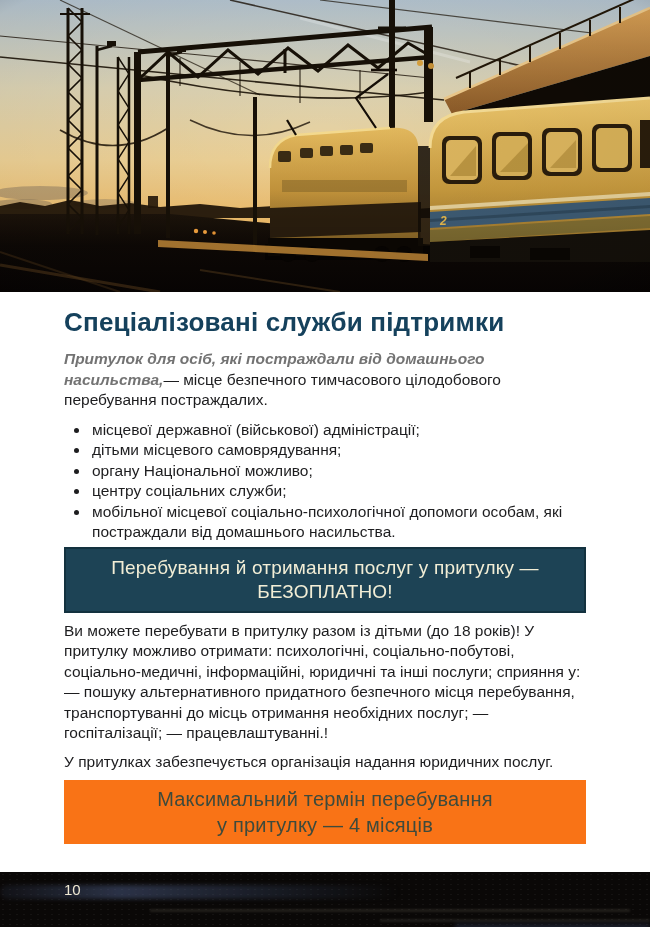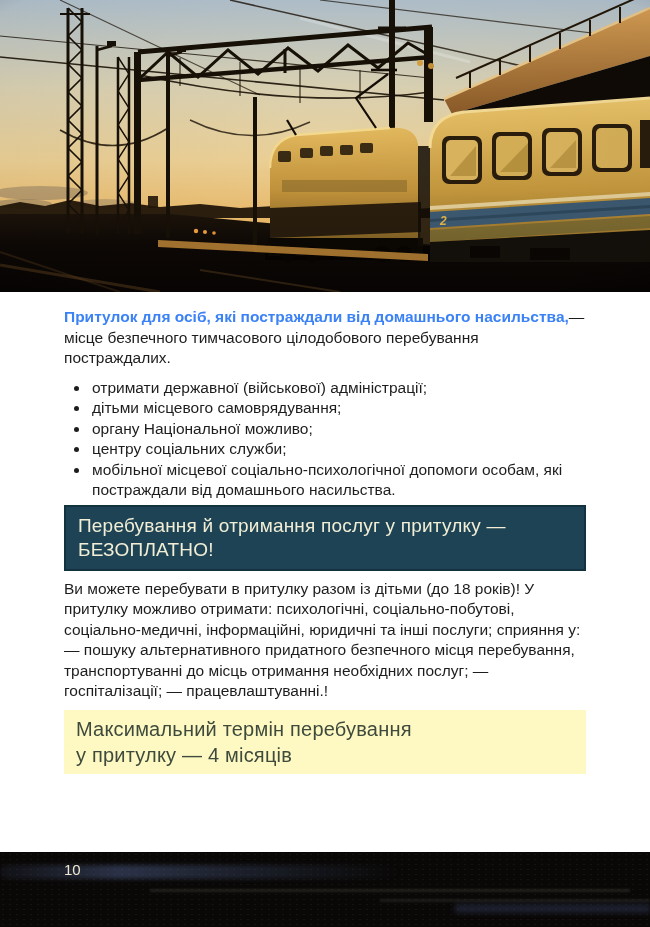--- a/index.html
+++ b/index.html
@@ -18,54 +18,54 @@
     font-size: 26px; line-height: 30px;
     font-weight: 700; color: #15415c;
     letter-spacing: 0.2px;
   }
   p.body-text {
     margin: 0 0 8px 0;
     font-size: 15.5px; line-height: 20.5px;
     color: #1d1d1f;
   }
   p.lead { margin-bottom: 9px; }
-  p.lead b { font-weight: 700; color: #3b82f6; }
+  p.lead b { font-weight: 700; color: #737373; font-style: italic; }
   ul.direction-list {
     margin: 0 0 4px 0; padding: 0 0 0 26px;
     list-style: disc;
   }
   ul.direction-list li {
     font-size: 15.5px; line-height: 20.5px;
     color: #1d1d1f;
     padding-left: 2px;
   }
   .banner {
-    text-align: left;
+    text-align: center;
     margin: 4px 0 8px 0;
   }
   .banner .bl { display: block; }
   .banner-free {
     background: #1d4355;
     border: 2px solid #13323f;
     color: #f2eed6;
     font-size: 19px; line-height: 24px; font-weight: 500;
     padding: 7px 12px;
     letter-spacing: 0.2px;
   }
   .banner-term {
-    background: #fef9c3;
+    background: #f97316;
     color: #3e4a3c;
     font-size: 20px; line-height: 26px; font-weight: 500;
     padding: 6px 12px;
     margin-top: 8px;
     letter-spacing: 0.2px;
   }
   .footer-strip {
     position: absolute; left: 0; right: 0; bottom: 0;
-    height: 75px;
+    height: 55px;
     background-color: #0a0807;
     background-image: radial-gradient(rgba(255,255,255,0.045) 1px, transparent 1px);
     background-size: 7px 5px;
     overflow: hidden;
   }
   .streak { position: absolute; pointer-events: none; }
   .streak1 {
     left: 0; top: 13px; width: 400px; height: 14px;
     background: linear-gradient(90deg, rgba(80,100,150,0.10), rgba(90,110,160,0.42) 30%, rgba(70,90,130,0.22) 70%, rgba(0,0,0,0));
     border-radius: 7px; filter: blur(2px);
@@ -266,39 +266,41 @@
     <circle cx="214" cy="233" r="1.8" fill="#e89636"></circle>
     <path d="M0,265 L160,292" stroke="#5c3f1d" stroke-width="3" opacity="0.5"></path>
     <path d="M0,252 L120,292" stroke="#5c3f1d" stroke-width="2" opacity="0.35"></path>
     <path d="M200,270 L340,292" stroke="#6a4a22" stroke-width="2" opacity="0.4"></path>
   </g>
 
   <rect x="0" y="0" width="650" height="292" fill="url(#vign)"></rect>
 </svg>
 
 <div class="content">
+  <h1 class="page-title">Спеціалізовані служби підтримки</h1>
 
   <p class="body-text lead"><b>Притулок для осіб, які постраждали від домашнього насильства,</b><span>— місце безпечного тимчасового цілодобового перебування постраждалих.</span></p>
 
 
   <ul class="direction-list">
-    <li>отримати державної (військової) адміністрації;</li>
+    <li>місцевої державної (військової) адміністрації;</li>
     <li>дітьми місцевого самоврядування;</li>
     <li>органу Національної можливо;</li>
     <li>центру соціальних служби;</li>
     <li>мобільної місцевої соціально-психологічної допомоги особам, які постраждали від домашнього насильства.</li>
   </ul>
 
   <div class="banner banner-free">
     <span class="bl">Перебування й отримання послуг у притулку —</span>
     <span class="bl">БЕЗОПЛАТНО!</span>
   </div>
 
   <p class="body-text">Ви можете перебувати в притулку разом із дітьми (до 18 років)! У притулку можливо отримати: психологічні, соціально-побутові, соціально-медичні, інформаційні, юридичні та інші послуги; сприяння у: — пошуку альтернативного придатного безпечного місця перебування, транспортуванні до місць отримання необхідних послуг; — госпіталізації; — працевлаштуванні.!</p>
 
+  <p class="body-text">У притулках забезпечується організація надання юридичних послуг.</p>
 
   <div class="banner banner-term">
     <span class="bl">Максимальний термін перебування</span>
     <span class="bl">у притулку — 4 місяців</span>
   </div>
 </div>
 
 <div class="footer-strip">
   <div class="streak streak1"></div>
   <div class="streak streak2"></div>

